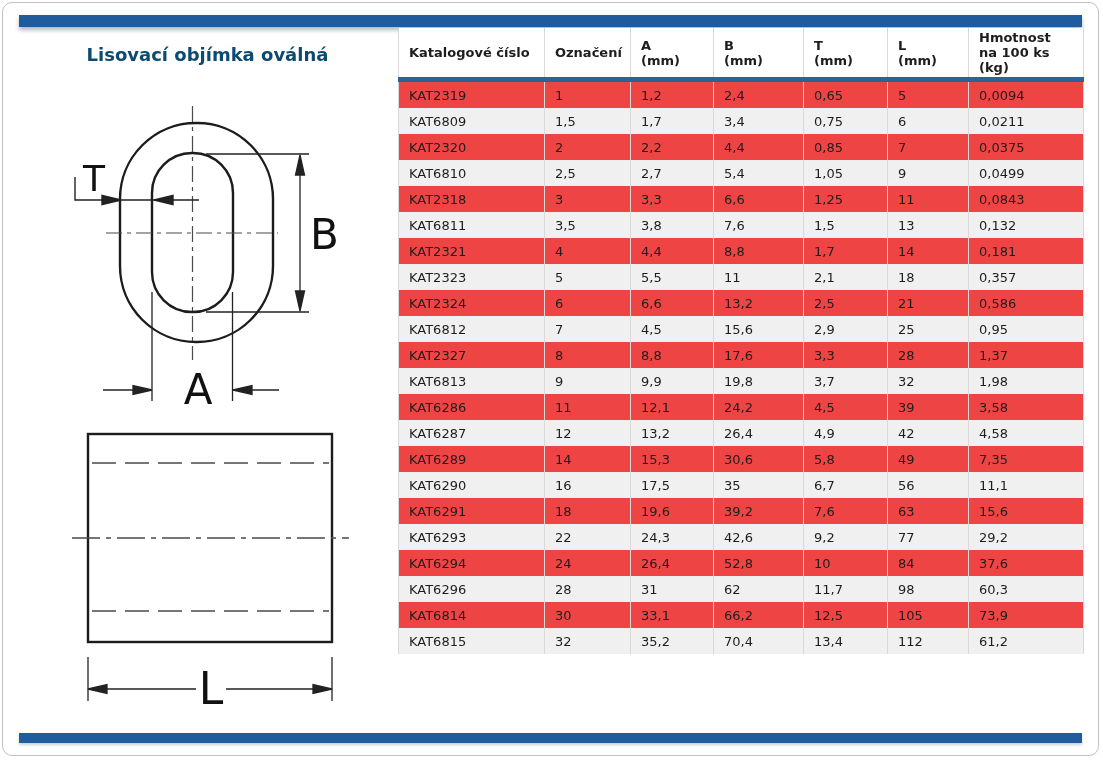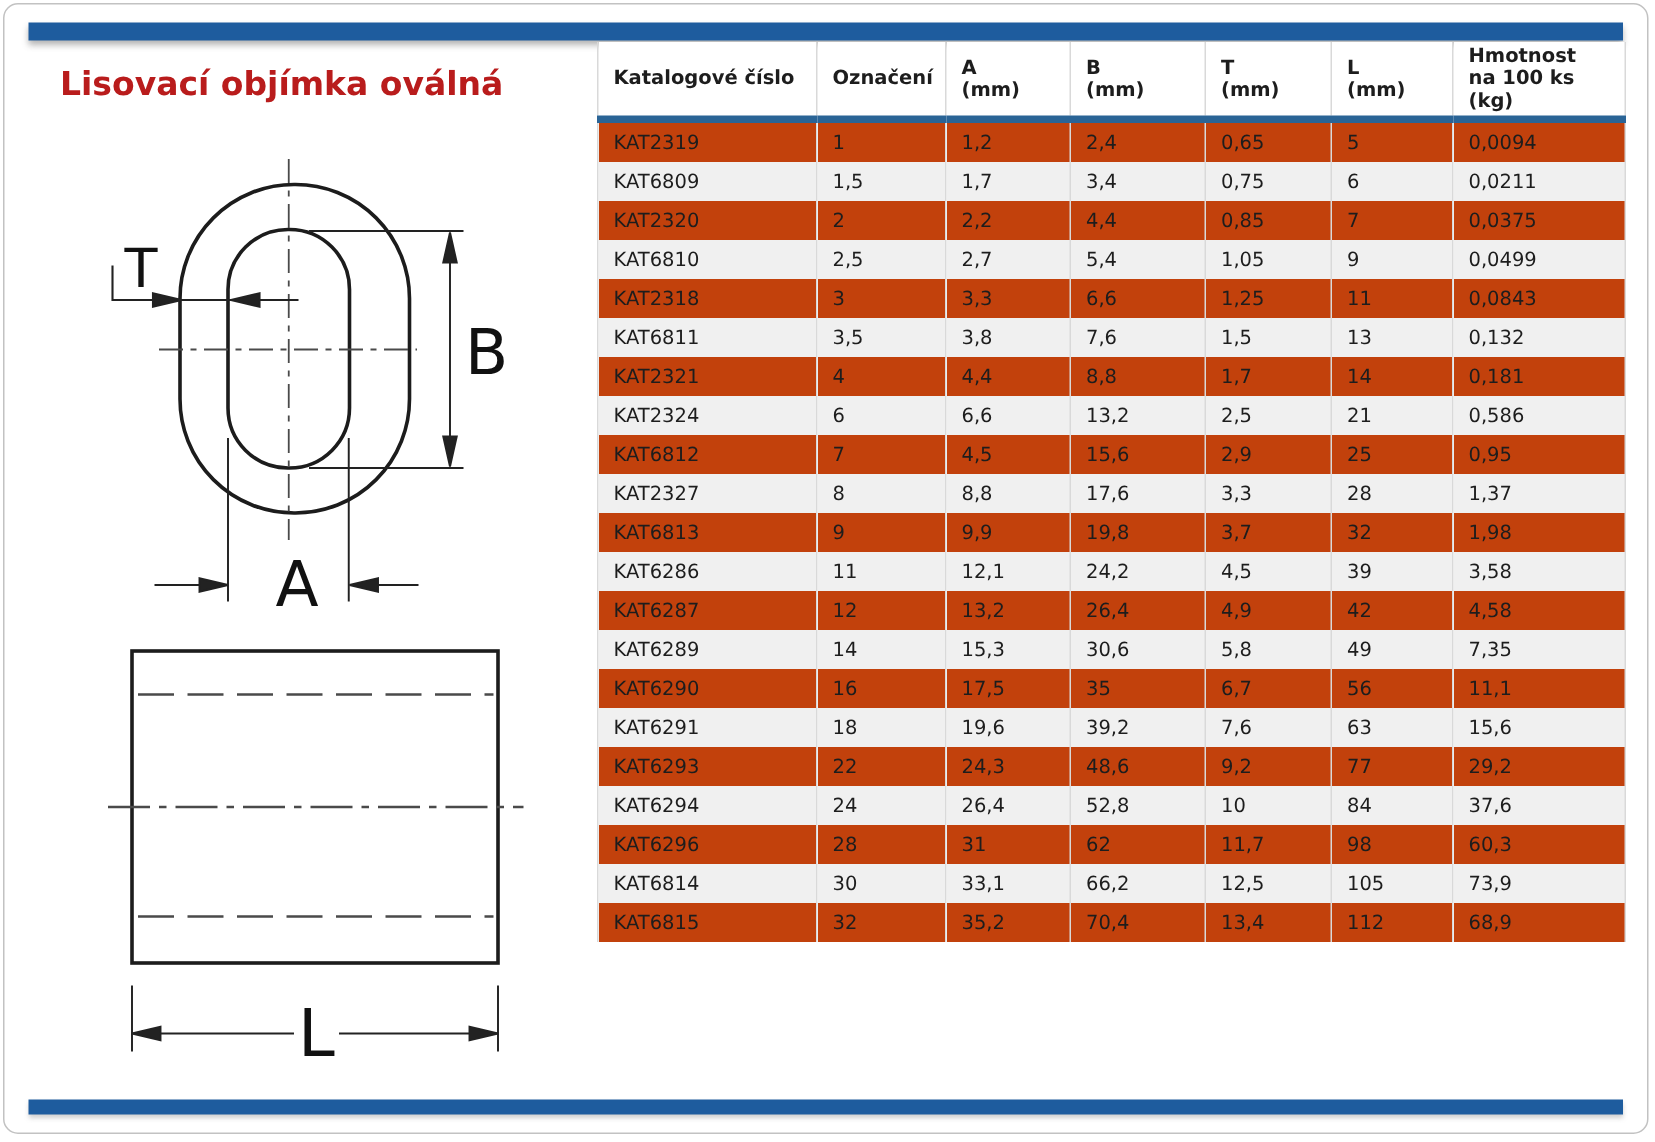--- a/index.html
+++ b/index.html
@@ -23,41 +23,41 @@
     background:var(--accent);
     box-shadow:0 3px 4px rgba(90,90,90,.45);
   }
   .bottombar{
     position:absolute;left:19px;top:733px;width:1063px;height:10px;
     background:var(--accent);
     box-shadow:0 2px 3px rgba(120,120,120,.35);
   }
   .page-title{
     position:absolute;left:40px;top:44px;width:335px;
-    font-size:22px;font-weight:bold;color:#b91c1c;
+    text-align:center;font-size:18px;font-weight:bold;color:#0c4a6e;
   }
   .drawing{position:absolute;left:0;top:0;}
 
   .tablewrap{position:absolute;left:398px;top:28px;width:686px;}
   table{
     border-collapse:collapse;table-layout:fixed;width:685px;
     font-size:13px;color:#1d1d1d;
   }
   th,td{
     border-left:1px solid var(--grid);
     padding:0 2px 0 10px;text-align:left;overflow:hidden;
   }
   th:last-child,td:last-child{border-right:1px solid var(--grid);}
   thead th{
     height:49px;vertical-align:middle;font-weight:bold;font-size:13px;
     line-height:15px;white-space:pre-line;
     border-bottom:5px solid var(--rule);background:#fff;
   }
   tbody td{height:26px;white-space:nowrap;}
-  tbody tr{background:#c2410c;}
+  tbody tr{background:#ef4444;}
   tbody tr:nth-child(even){background:var(--rowalt);}
 </style>
 </head>
 <body>
 
 <div class="topbar"></div>
 
 <div class="page-title">Lisovací objímka oválná</div>
 
 <svg class="drawing" width="395" height="761" viewBox="0 0 395 761" font-family="&quot;DejaVu Sans&quot;,&quot;Liberation Sans&quot;,sans-serif">
@@ -201,20 +201,29 @@
         <tr>
           <td>KAT2321</td>
           <td>4</td>
           <td>4,4</td>
           <td>8,8</td>
           <td>1,7</td>
           <td>14</td>
           <td>0,181</td>
         </tr>
         <tr>
+          <td>KAT2323</td>
+          <td>5</td>
+          <td>5,5</td>
+          <td>11</td>
+          <td>2,1</td>
+          <td>18</td>
+          <td>0,357</td>
+        </tr>
+        <tr>
           <td>KAT2324</td>
           <td>6</td>
           <td>6,6</td>
           <td>13,2</td>
           <td>2,5</td>
           <td>21</td>
           <td>0,586</td>
         </tr>
         <tr>
           <td>KAT6812</td>
@@ -285,21 +294,21 @@
           <td>19,6</td>
           <td>39,2</td>
           <td>7,6</td>
           <td>63</td>
           <td>15,6</td>
         </tr>
         <tr>
           <td>KAT6293</td>
           <td>22</td>
           <td>24,3</td>
-          <td>48,6</td>
+          <td>42,6</td>
           <td>9,2</td>
           <td>77</td>
           <td>29,2</td>
         </tr>
         <tr>
           <td>KAT6294</td>
           <td>24</td>
           <td>26,4</td>
           <td>52,8</td>
           <td>10</td>
@@ -324,20 +333,20 @@
           <td>105</td>
           <td>73,9</td>
         </tr>
         <tr>
           <td>KAT6815</td>
           <td>32</td>
           <td>35,2</td>
           <td>70,4</td>
           <td>13,4</td>
           <td>112</td>
-          <td>68,9</td>
+          <td>61,2</td>
         </tr>
       </tbody>
   </table>
 </div>
 
 <div class="bottombar"></div>
 <div class="frame"></div>
 
 </body></html>

